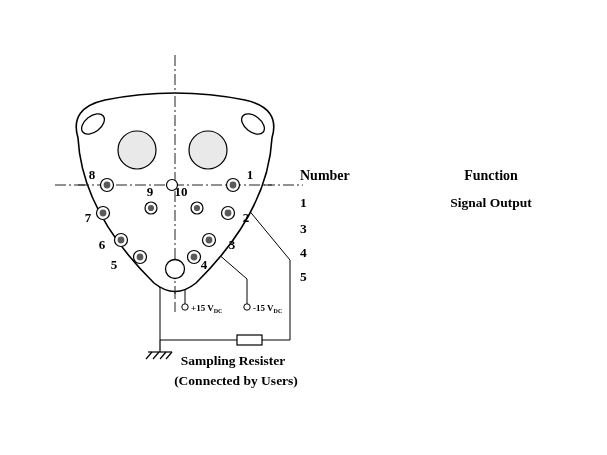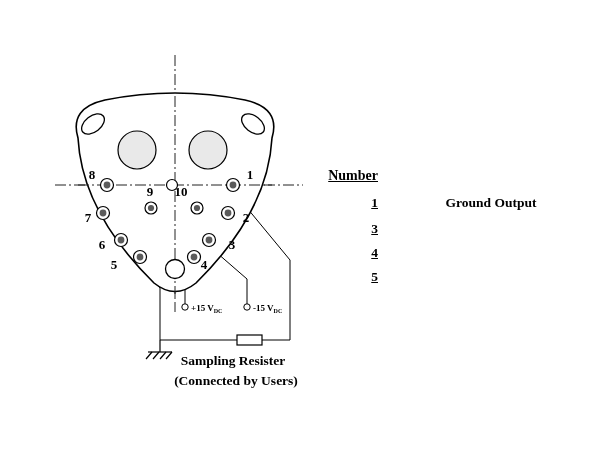--- a/index.html
+++ b/index.html
@@ -20,21 +20,21 @@
     left:300px;top:168px;width:304px;
     font-weight:bold;color:#000;
   }
   .thead,.trow{
     display:grid;
     grid-template-columns:78px 1fr;
     align-items:baseline;
   }
   .thead{font-size:14px;margin-bottom:11px;}
   .trow{font-size:13.5px;margin-bottom:8px;}
-  .col-num{text-align:right;text-decoration:underline;}
+  .col-num{text-align:left;}
   .col-fn{text-align:center;}
   .trow sub{font-size:9px;}
 </style>
 </head>
 <body>
 
 <div class="canvas">
 
   <svg width="607" height="455" viewBox="0 0 607 455">
 
@@ -138,25 +138,26 @@
     </g>
 
     <text x="233" y="365" font-size="13.5" text-anchor="middle">Sampling Resister</text>
     <text x="236" y="385" font-size="13.5" text-anchor="middle">(Connected by Users)</text>
   </svg>
 
   
   <div class="func-table">
     <div class="thead">
       <span class="col-num">Number</span>
+      <span class="col-fn">Function</span>
     </div>
 
     <div class="trow">
       <span class="col-num">1</span>
-      <span class="col-fn"><span>Ground Output</span><sub></sub></span>
+      <span class="col-fn"><span>Signal Output</span><sub></sub></span>
     </div>
 
     <div class="trow">
       <span class="col-num">3</span>
     </div>
 
     <div class="trow">
       <span class="col-num">4</span>
     </div>
 

